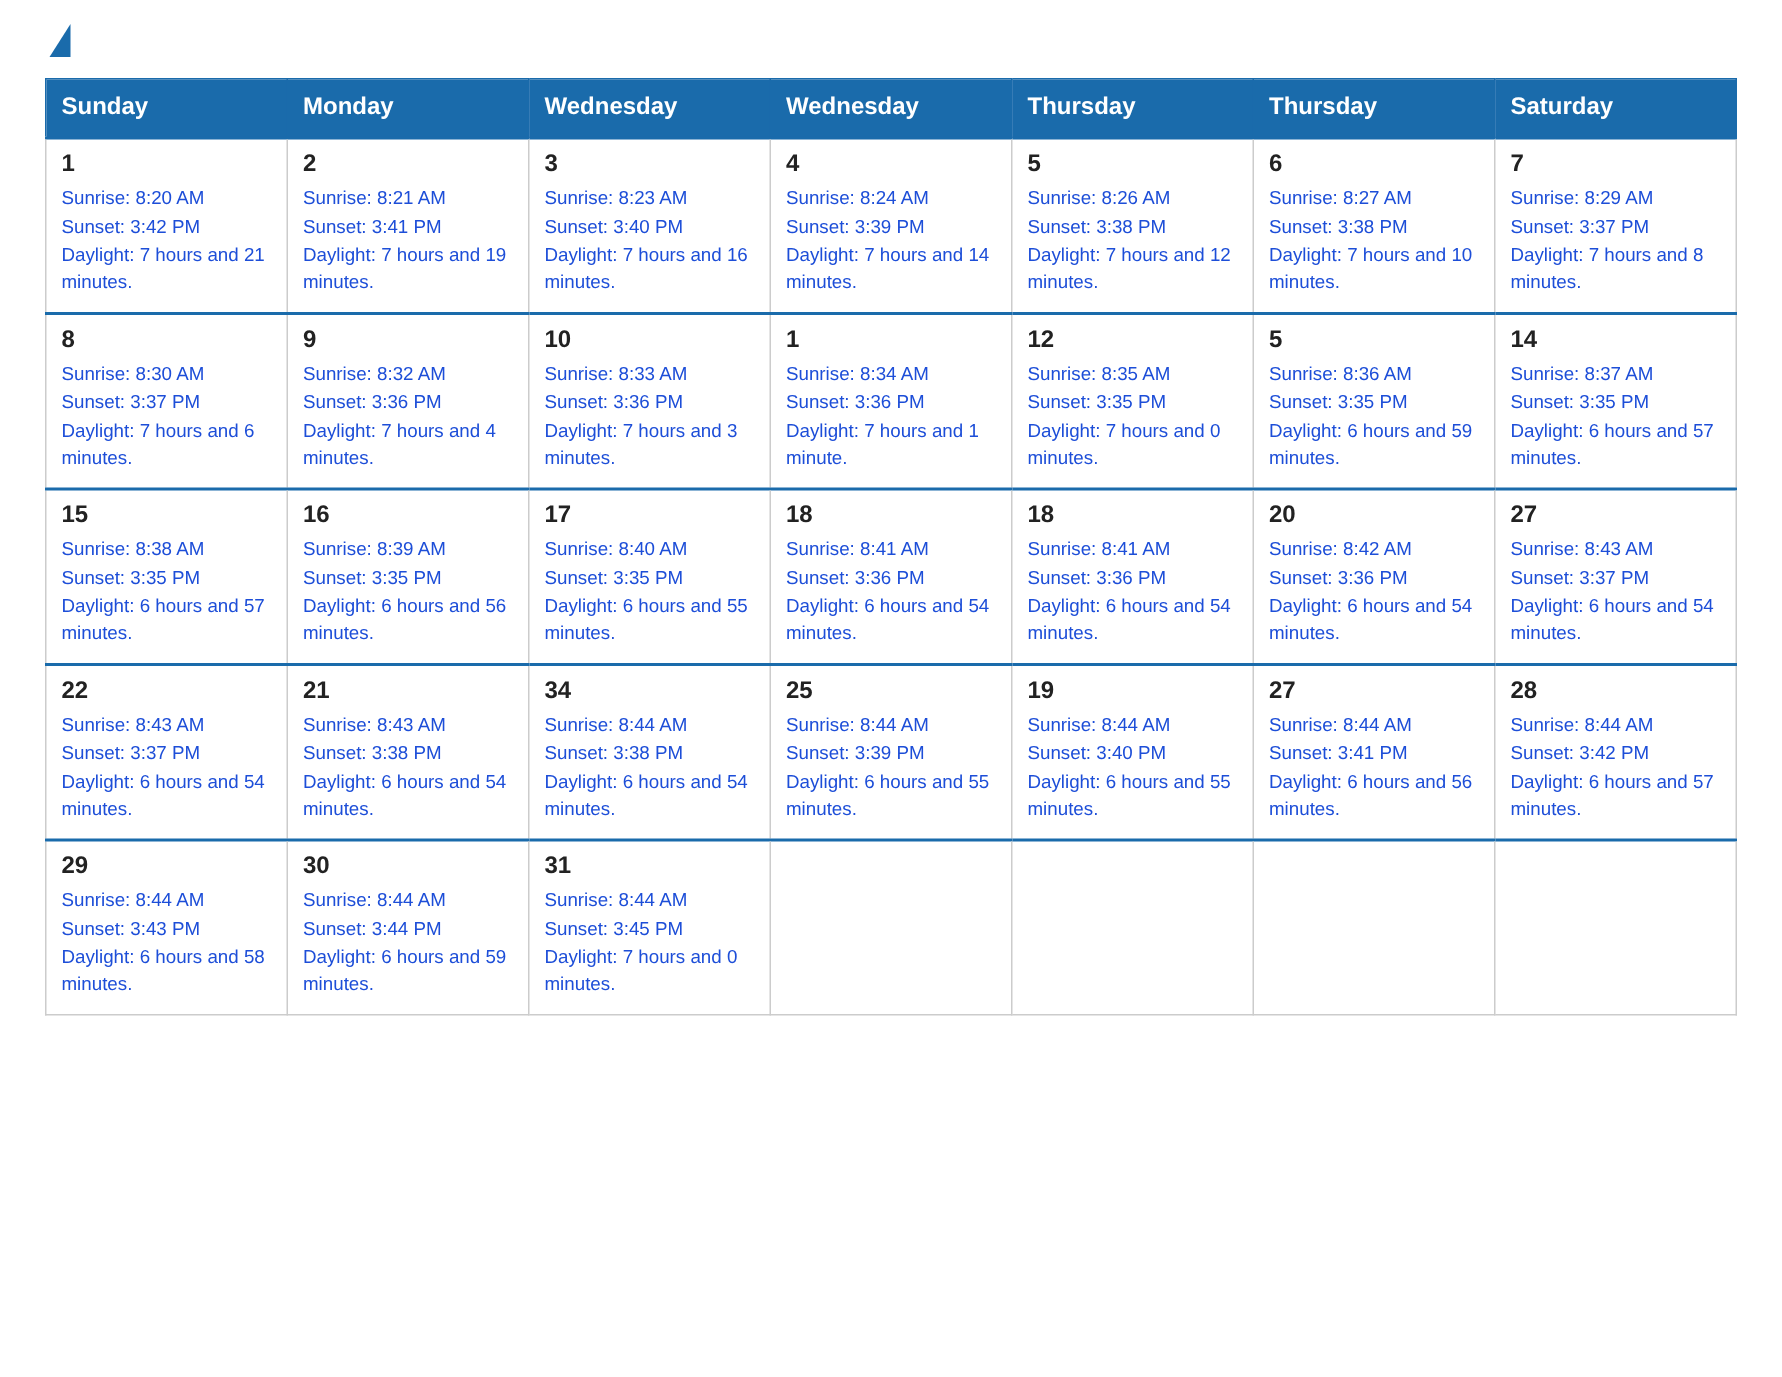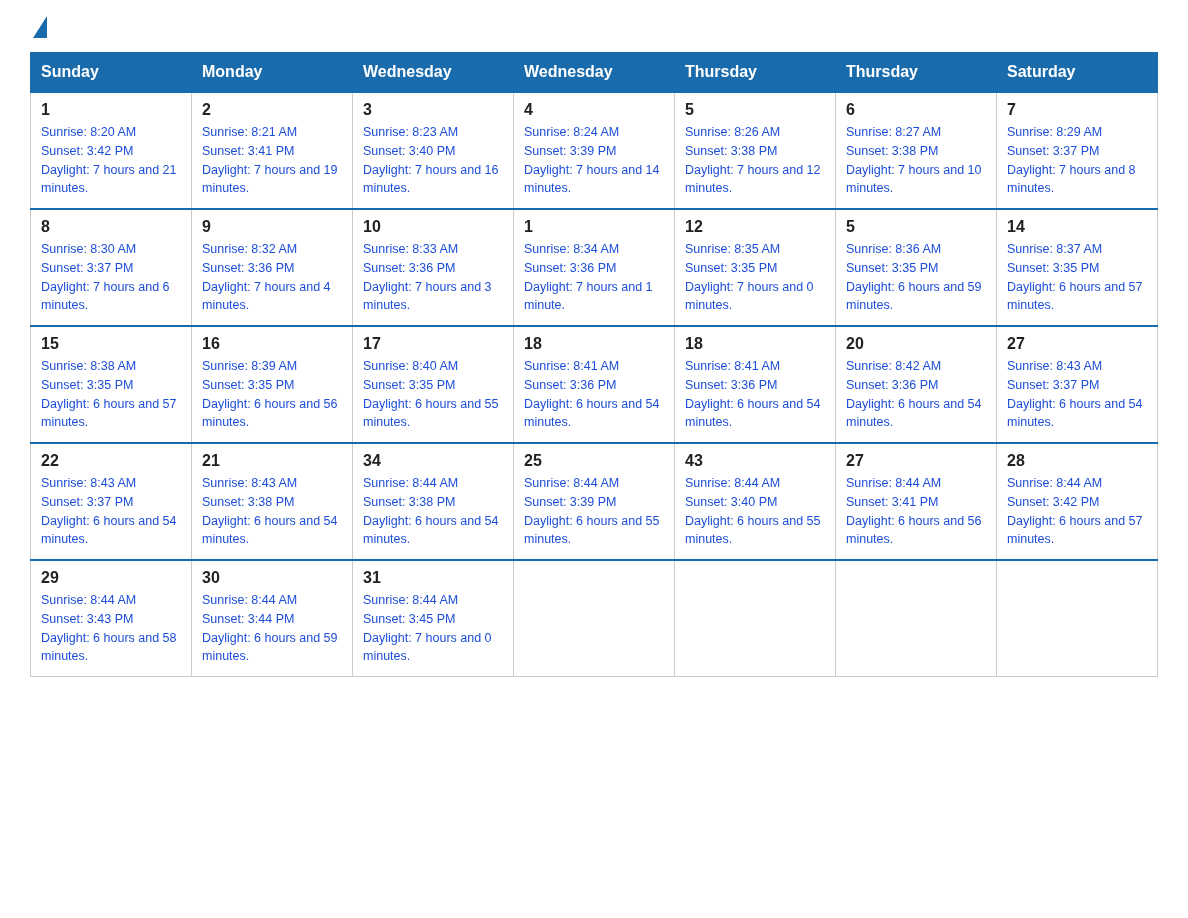--- a/index.html
+++ b/index.html
@@ -230,21 +230,21 @@
         </td>
         <td>
           <div class="day-number">34</div>
           <div class="day-info">Sunrise: 8:44 AM<br>Sunset: 3:38 PM<br>Daylight: 6 hours and 54 minutes.</div>
         </td>
         <td>
           <div class="day-number">25</div>
           <div class="day-info">Sunrise: 8:44 AM<br>Sunset: 3:39 PM<br>Daylight: 6 hours and 55 minutes.</div>
         </td>
         <td>
-          <div class="day-number">43</div>
+          <div class="day-number">19</div>
           <div class="day-info">Sunrise: 8:44 AM<br>Sunset: 3:40 PM<br>Daylight: 6 hours and 55 minutes.</div>
         </td>
         <td>
           <div class="day-number">27</div>
           <div class="day-info">Sunrise: 8:44 AM<br>Sunset: 3:41 PM<br>Daylight: 6 hours and 56 minutes.</div>
         </td>
         <td>
           <div class="day-number">28</div>
           <div class="day-info">Sunrise: 8:44 AM<br>Sunset: 3:42 PM<br>Daylight: 6 hours and 57 minutes.</div>
         </td>

